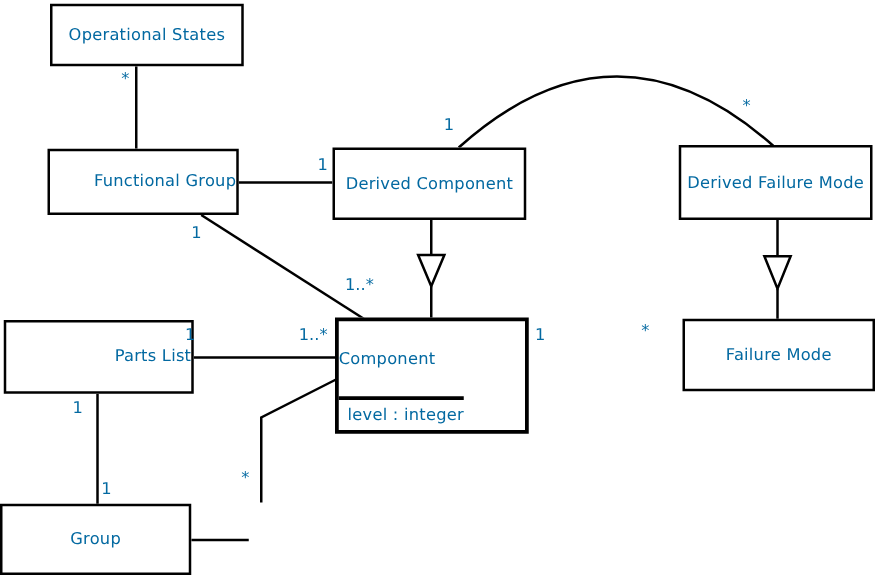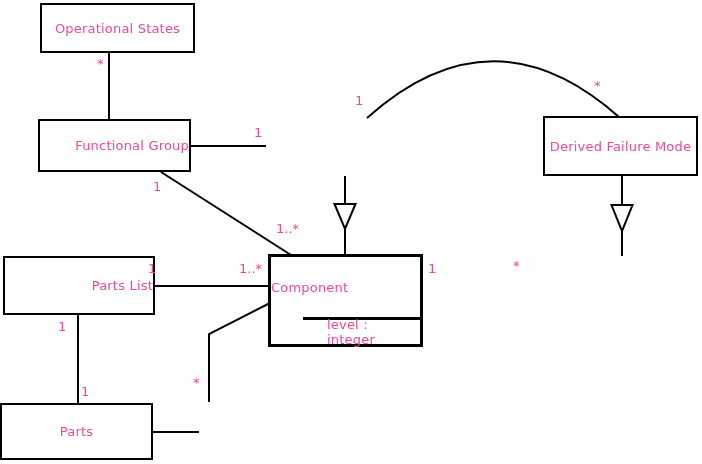--- a/index.html
+++ b/index.html
@@ -1,21 +1,21 @@
 <!DOCTYPE html>
 <html><head>
 <meta charset="utf-8">
 <style>
   html,body{margin:0;padding:0;background:#fff;}
   #canvas{
     position:relative;
     width:702px;height:464px;
     background:#ffffff;
     font-family:"DejaVu Sans","Liberation Sans",sans-serif;
-    color:#ec4899;
+    color:#0369a1;
     overflow:hidden;
   }
   #edges{position:absolute;left:0;top:0;width:702px;height:464px;}
   .uml-node{
     position:absolute;
     box-sizing:border-box;
     background:#ffffff;
     border:2px solid #000;
     display:flex;
     align-items:center;
@@ -33,24 +33,23 @@
     padding:0;
   }
   #node-component .name-compartment{
     height:60px;
     display:flex;align-items:center;justify-content:center;
   }
   #node-component .attr-compartment{
     border-top:3px solid #000;
     height:24px;
     display:flex;align-items:center;
-    padding-left:24px;
+    padding-left:7px;
     font-size:13px;
     text-align:left;
-    margin-left:32px;
   }
   .mult{
     position:absolute;
     font-size:13px;
     line-height:15px;
     white-space:nowrap;
   }
 </style>
 </head>
 <body>
@@ -85,41 +84,47 @@
   </svg>
 
   <div class="uml-node" style="left:40px;top:3px;width:155px;height:50px;">
     <span class="node-label">Operational States</span>
   </div>
 
   <div class="uml-node" style="left:38px;top:119px;width:153px;height:53px;justify-content:flex-end;">
     <span class="node-label">Functional Group</span>
   </div>
 
+  <div class="uml-node" style="left:266px;top:118px;width:155px;height:58px;">
+    <span class="node-label">Derived Component</span>
+  </div>
 
   <div class="uml-node" style="left:543px;top:116px;width:155px;height:60px;">
     <span class="node-label">Derived Failure Mode</span>
   </div>
 
   <div class="uml-node" style="left:3px;top:256px;width:152px;height:59px;justify-content:flex-end;">
     <span class="node-label">Parts List</span>
   </div>
 
   <div class="uml-node" id="node-component" style="left:268px;top:254px;width:155px;height:93px;">
     <div class="name-compartment">
       <span class="node-label">Component</span>
     </div>
     <div class="attr-compartment">
       <span>level : integer</span>
     </div>
   </div>
 
+  <div class="uml-node" style="left:546px;top:255px;width:154px;height:58px;">
+    <span class="node-label">Failure Mode</span>
+  </div>
 
   <div class="uml-node" style="left:0px;top:403px;width:153px;height:57px;">
-    <span class="node-label">Parts</span>
+    <span class="node-label">Group</span>
   </div>
 
 
   <span class="mult" style="left:97px;top:56px;">*</span>
 
   <span class="mult" style="left:254px;top:125px;">1</span>
 
   <span class="mult" style="left:153px;top:179px;">1</span>
 
   <span class="mult" style="left:276px;top:221px;">1..*</span>

